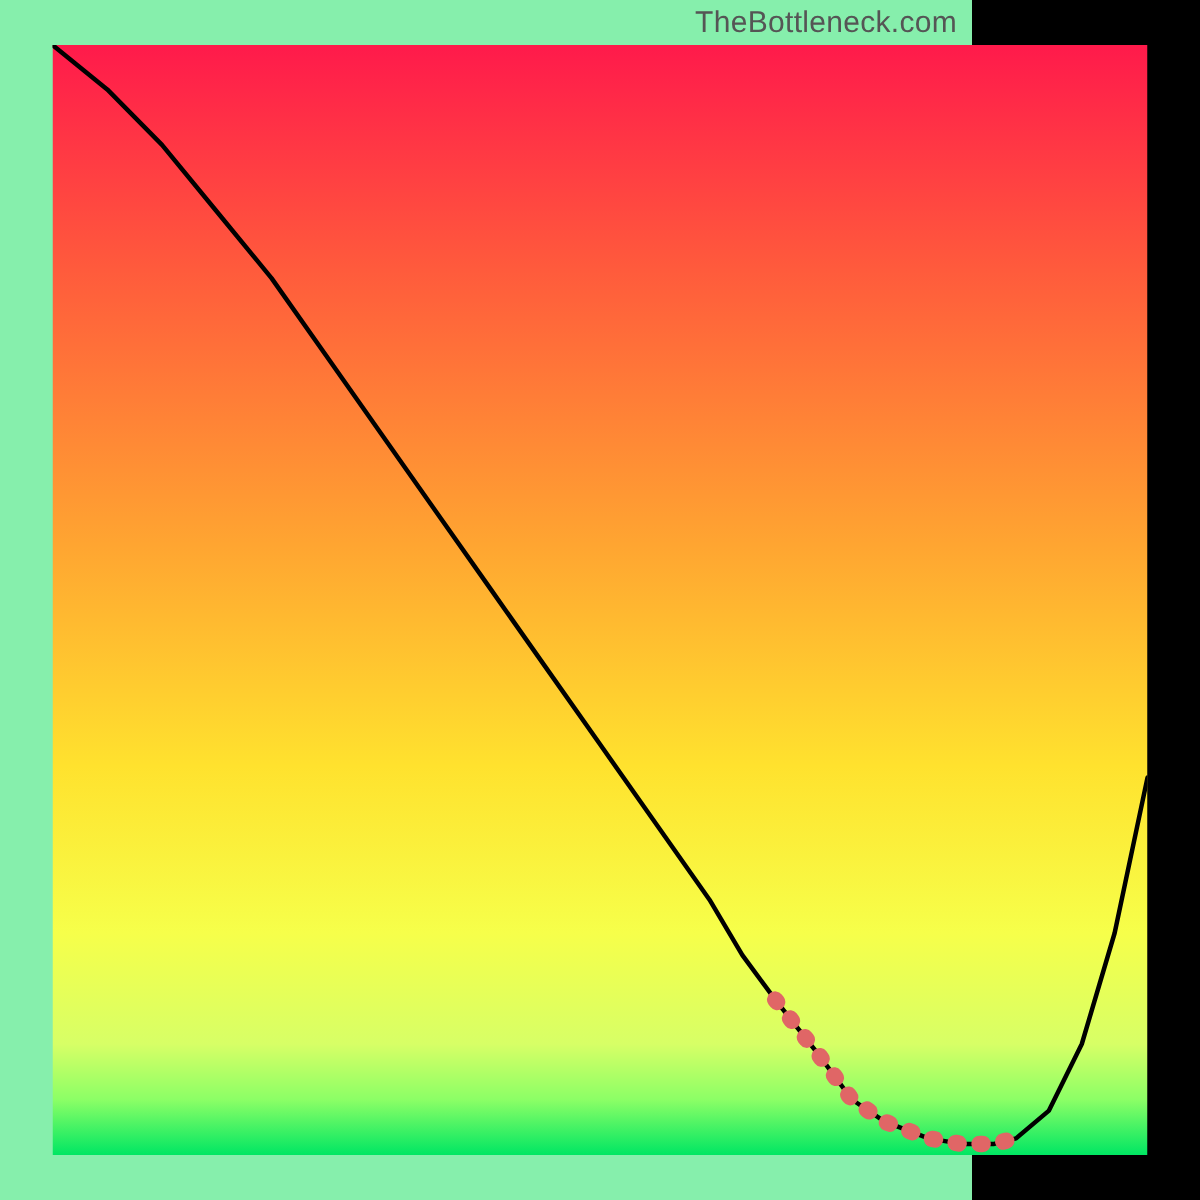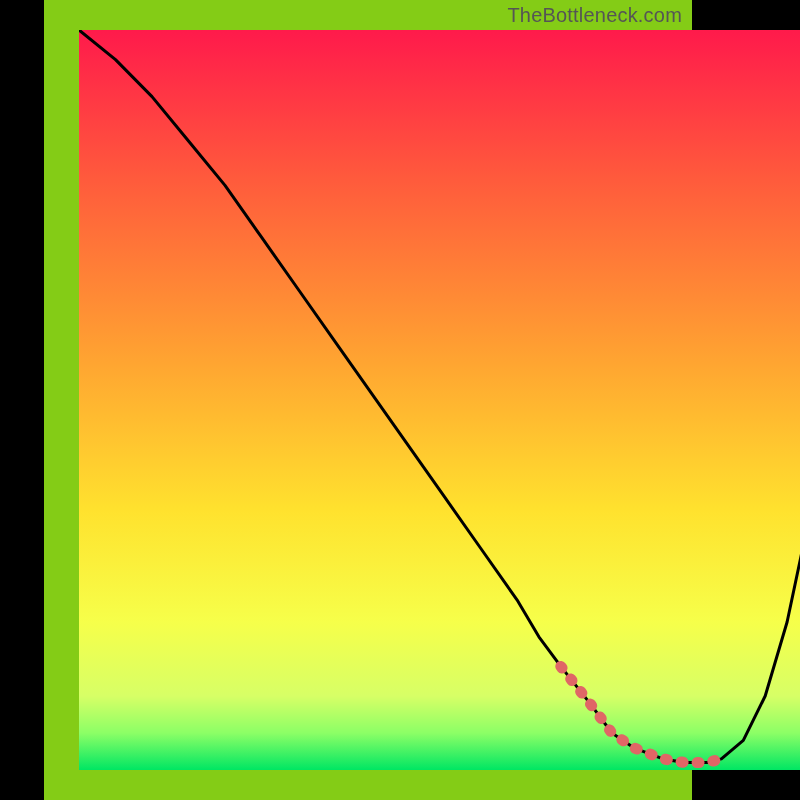--- a/index.html
+++ b/index.html
@@ -8,22 +8,21 @@
     width: 800px;
     height: 800px;
     background: #000;
     overflow: hidden;
     font-family: Arial, Helvetica, sans-serif;
   }
   .frame {
     position: relative;
     width: 648px;
     height: 800px;
-    background: #84cc16;
-    margin-left: 44px;
+    background: #86efac;
   }
   .watermark {
     position: absolute;
     top: 4px;
     right: 10px;
     color: #555;
     font-size: 20px;
     font-weight: 500;
     letter-spacing: 0.2px;
     z-index: 10;

